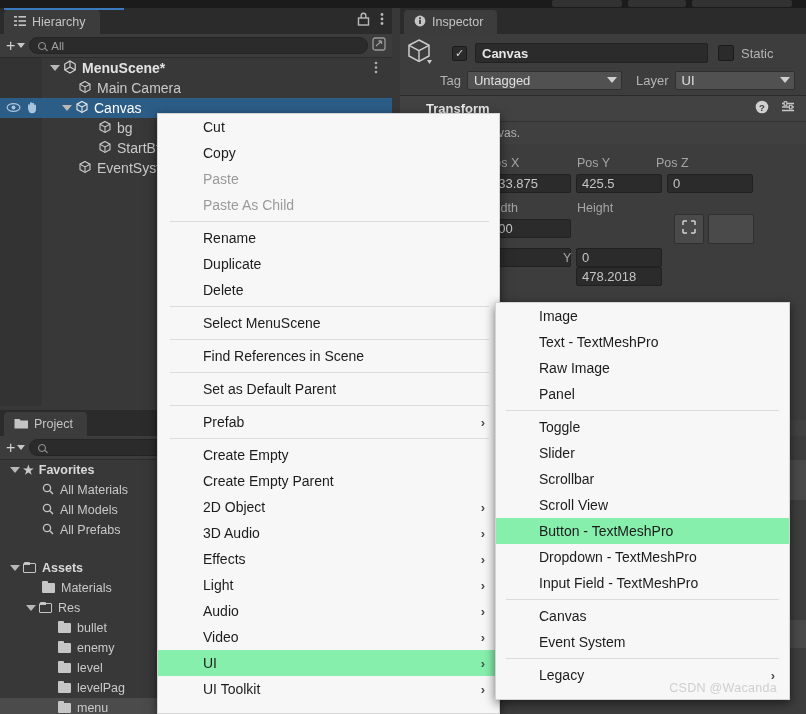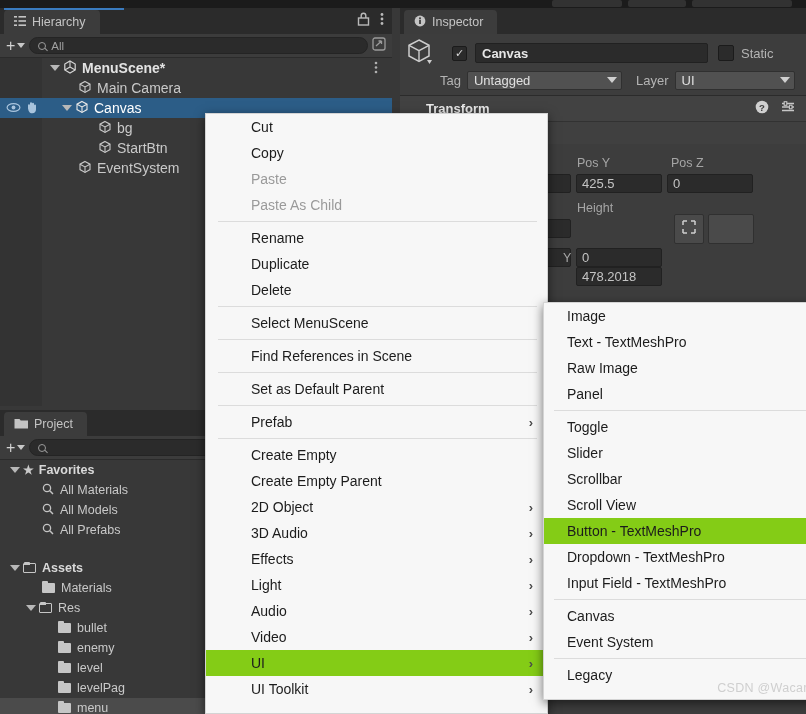--- a/index.html
+++ b/index.html
@@ -144,31 +144,31 @@
   }
   .folder::before { content: ""; position: absolute; left: 0; top: -2.5px; width: 6px; height: 3px; background: #c6c6c6; border-radius: 1px 1px 0 0; }
   .folder.open { background: transparent; border: 1.4px solid #c6c6c6; }
   .folder.open::before { background: #c6c6c6; }
 
   
   .ctxmenu {
     position: absolute; background: #f7f7f7;
     box-shadow: 0 3px 10px rgba(0,0,0,.55);
     border: 1px solid #d4d4d4;
-    color: #1c1c1c; font-size: 14px; margin-left: 48px;
+    color: #1c1c1c; font-size: 14px;
   }
   #ctx-main { left: 157px; top: 113px; width: 343px; height: 601px; }
   #ctx-sub  { left: 495px; top: 302px; width: 295px; height: 398px; }
   .mi {
     height: 26px; display: flex; align-items: center;
     padding-left: 45px; padding-right: 14px; white-space: nowrap; position: relative;
   }
-  #ctx-sub .mi { padding-left: 23px; height: 26px; }
+  #ctx-sub .mi { padding-left: 43px; height: 26px; }
   .mi.disabled { color: #9a9a9a; }
-  .mi.hl { background: #84cc16; }
+  .mi.hl { background: #86efac; }
   .mi .arrow { margin-left: auto; color: #4c4c4c; font-size: 13px; font-weight: bold; }
   .msep { height: 1px; background: #dcdcdc; margin: 3px 10px 3px 12px; }
   #ctx-sub .msep { margin: 3px 10px 3px 10px; }
   .watermark {
     position: absolute; right: 12px; bottom: 4px;
     color: #cfcfcf; font-size: 12.5px; letter-spacing: .3px;
   }
 
   
   .sliver { position: absolute; background: #424242; }
@@ -384,21 +384,21 @@
         </span>
       </span>
     </div>
     <div class="driven-bar">
       <span>driven by Canvas.</span>
     </div>
 
     <div style="position:relative;height:120px;">
       <span class="field-lbl abs" style="left:86px;top:12px;">Pos X</span>
       <span class="field-lbl abs" style="left:177px;top:12px;">Pos Y</span>
-      <span class="field-lbl abs" style="left:271px;top:12px;">Pos Z</span>
+      <span class="field-lbl abs" style="left:256px;top:12px;">Pos Z</span>
       <span class="numfield abs" style="left:85px;top:30px;width:86px;">
             <span>533.875</span>
           </span>
       <span class="numfield abs" style="left:176px;top:30px;width:86px;">
             <span>425.5</span>
           </span>
       <span class="numfield abs" style="left:267px;top:30px;width:86px;">
             <span>0</span>
           </span>
 

